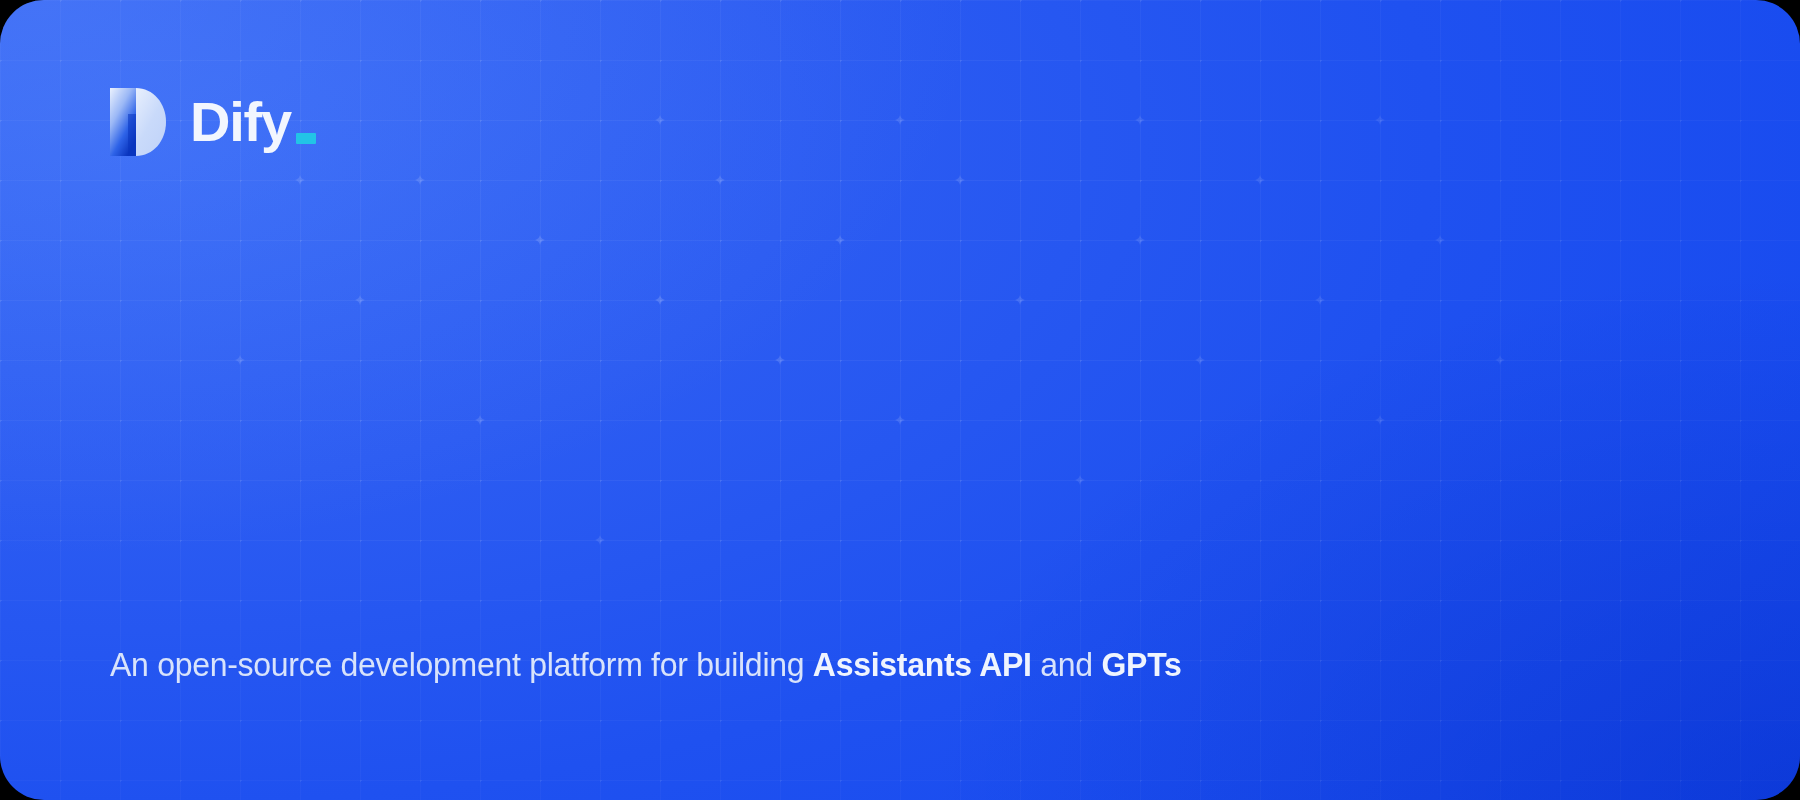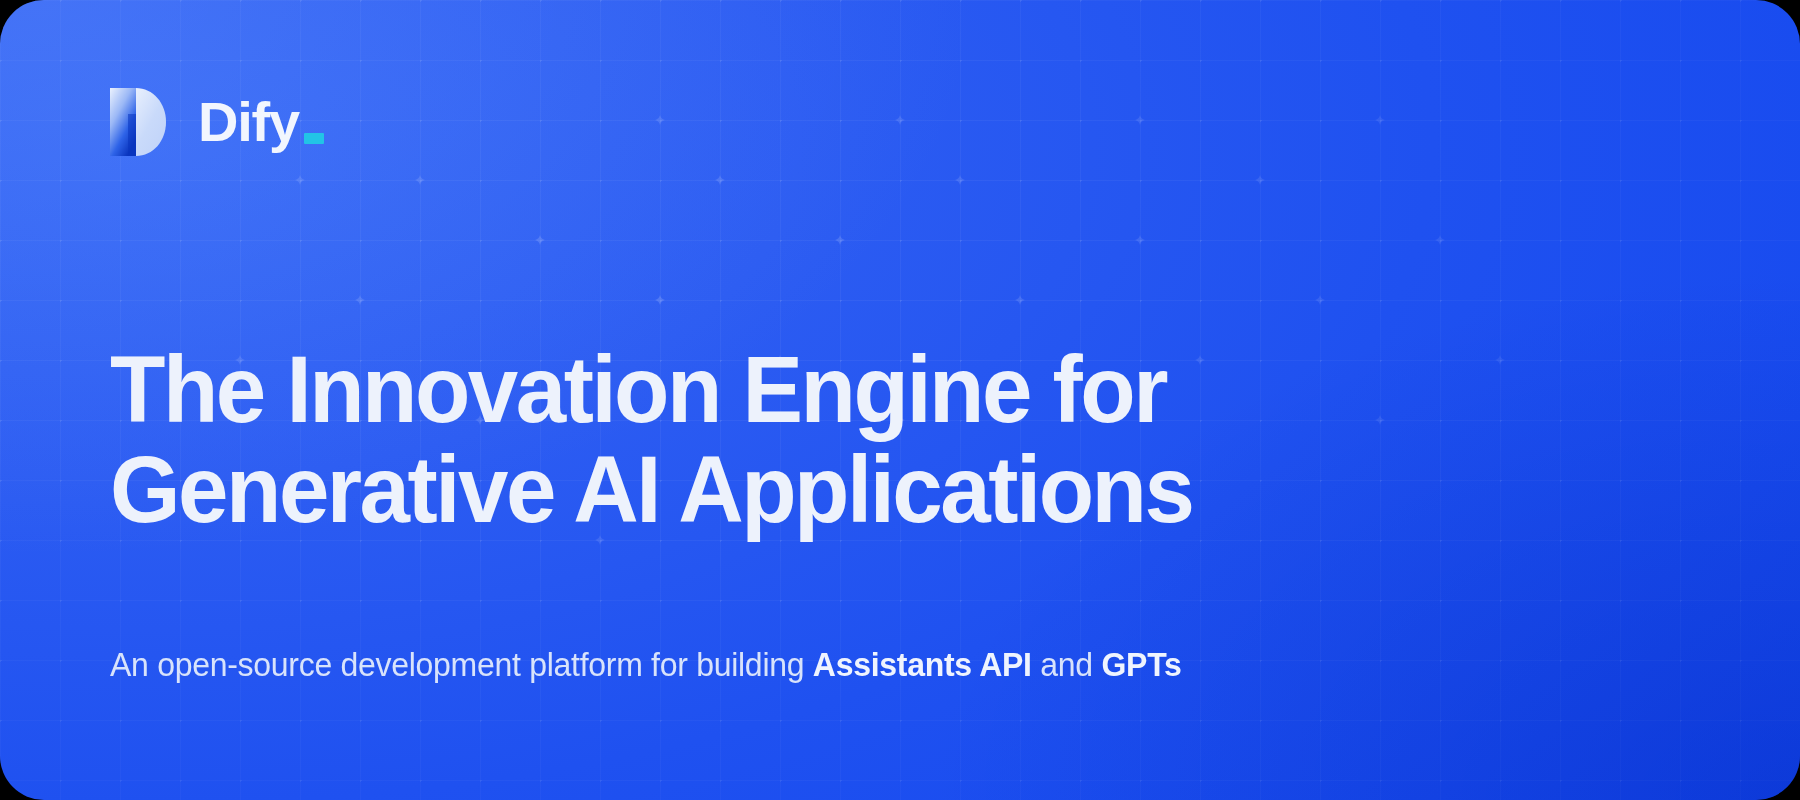--- a/index.html
+++ b/index.html
@@ -63,21 +63,21 @@
     background-position:0 0;
     -webkit-mask-image:radial-gradient(125% 125% at 35% 35%, #000 18%, rgba(0,0,0,.55) 62%, rgba(0,0,0,.12) 100%);
             mask-image:radial-gradient(125% 125% at 35% 35%, #000 18%, rgba(0,0,0,.55) 62%, rgba(0,0,0,.12) 100%);
   }
   .grid-sparkles { position:absolute; inset:0; }
 
   
   #logo {
     position:absolute;
     left:110px; top:88px;
-    display:flex; align-items:center; gap:32px;
+    display:flex; align-items:center; gap:24px;
   }
   #logo-mark { width:56px; height:68px; display:block; }
   #logo-word {
     position:relative;
     display:flex; align-items:flex-end;
     font-family:"Liberation Sans", sans-serif;
     font-weight:700;
     font-size:56px;
     letter-spacing:-1.2px;
     color:#F2F6FE;
@@ -204,20 +204,16 @@
       <path d="M0 0 H26 V68 H0 Z" fill="url(#dg)"></path>
 
       <rect x="18" y="26" width="8" height="42" fill="#0A35BE" opacity=".55"></rect>
     </svg>
     <div id="logo-word">
       <span>Dify</span>
       <span id="logo-accent"></span>
     </div>
   </div>
 
-  <div id="headline">
-    <div class="hl-line">The Innovation Engine for</div>
-    <div class="hl-line">Generative AI Applications</div>
-  </div>
 
   <div id="subtitle"><span>An open-source development platform for building </span><span class="b">Assistants API</span><span> and </span><span class="b">GPTs</span></div>
 
 </div>
 
 </body></html>

